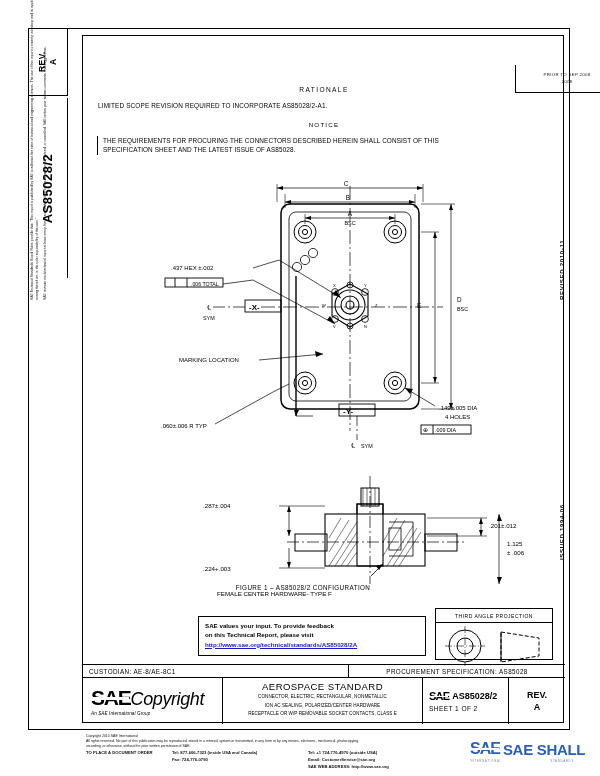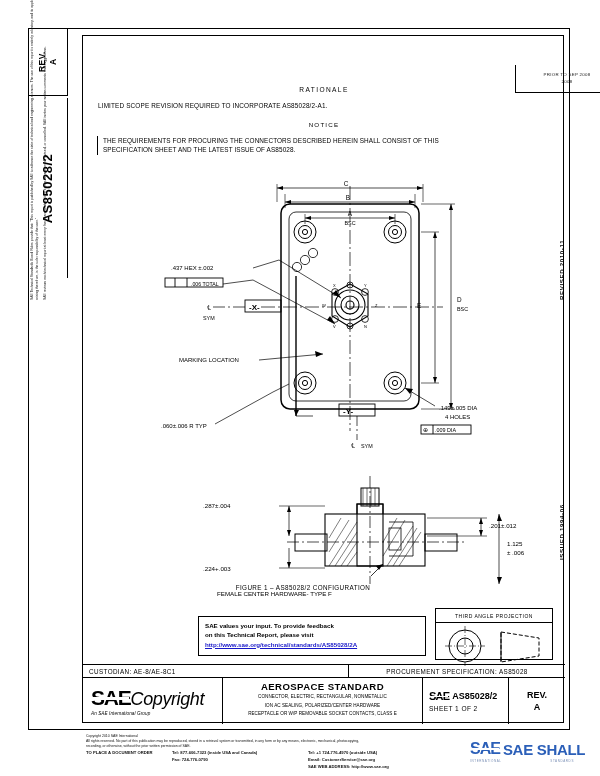--- a/index.html
+++ b/index.html
@@ -66,21 +66,21 @@
 
   
   .tb{position:absolute;left:0;top:642px;width:482px;height:46px;display:flex;box-sizing:border-box;}
   .tb-logo{width:140px;border-right:1.2px solid #000;box-sizing:border-box;display:flex;flex-direction:column;justify-content:center;padding-left:8px;}
   .sae-logo{display:flex;align-items:baseline;}
   .sae-mark{font-size:21px;font-weight:bold;letter-spacing:-1.2px;font-family:"Liberation Sans",sans-serif;position:relative;}
   .sae-mark::after{content:"";position:absolute;left:1px;right:2px;top:46%;height:2.6px;background:#fff;}
   .sae-aero{font-size:18px;font-style:italic;letter-spacing:-.4px;}
   .sae-sub{font-size:4.6px;font-style:italic;margin-top:1px;letter-spacing:.1px;}
   .tb-mid{width:200px;border-right:1.2px solid #000;box-sizing:border-box;text-align:center;padding-top:3px;}
-  .tb-mid .std{font-size:9.6px;font-weight:bold;letter-spacing:.4px;}
+  .tb-mid .std{font-size:9.6px;font-weight:normal;letter-spacing:.4px;}
   .tb-mid .desc{font-size:4.6px;line-height:1.42;margin-top:2px;letter-spacing:.05px;}
   .tb-num{flex:1;border-right:1.2px solid #000;box-sizing:border-box;display:flex;flex-direction:column;justify-content:center;padding-left:6px;}
   .tb-num .n1{font-size:9px;font-weight:bold;display:flex;align-items:center;gap:3px;}
   .tb-num .n1 .m{font-size:11px;letter-spacing:-.8px;position:relative;}
   .tb-num .n1 .m::after{content:"";position:absolute;left:0;right:1px;top:46%;height:1.6px;background:#fff;}
   .tb-num .n2{font-size:6.6px;margin-top:3px;letter-spacing:.4px;}
   .tb-rev{width:56px;box-sizing:border-box;display:flex;flex-direction:column;align-items:center;justify-content:center;font-size:9px;font-weight:bold;line-height:1.35;}
 
   
   .footer{position:absolute;left:86px;top:734px;width:484px;}

